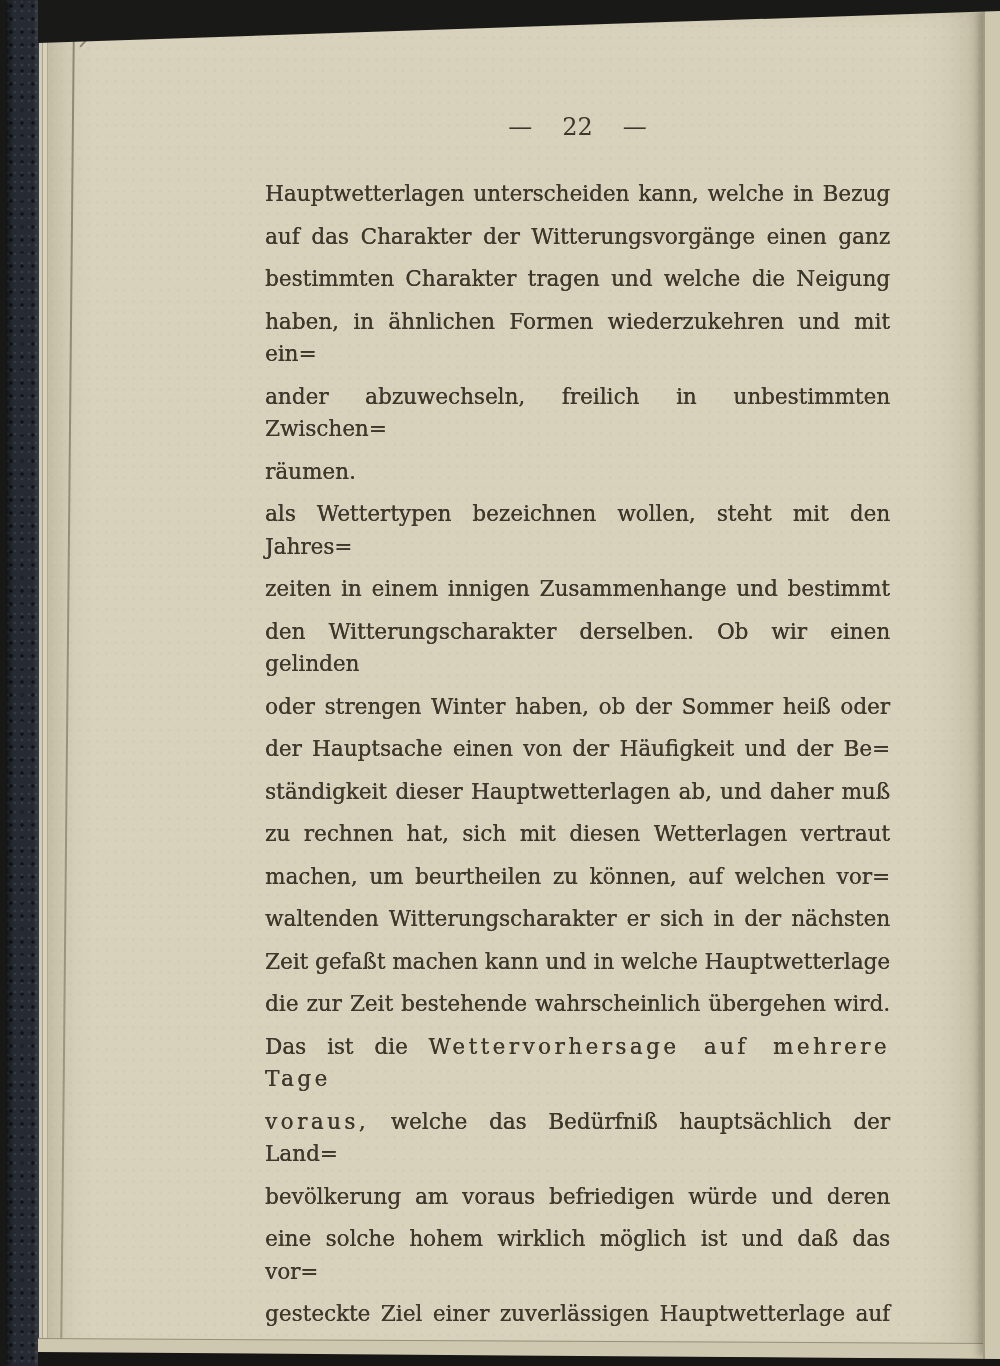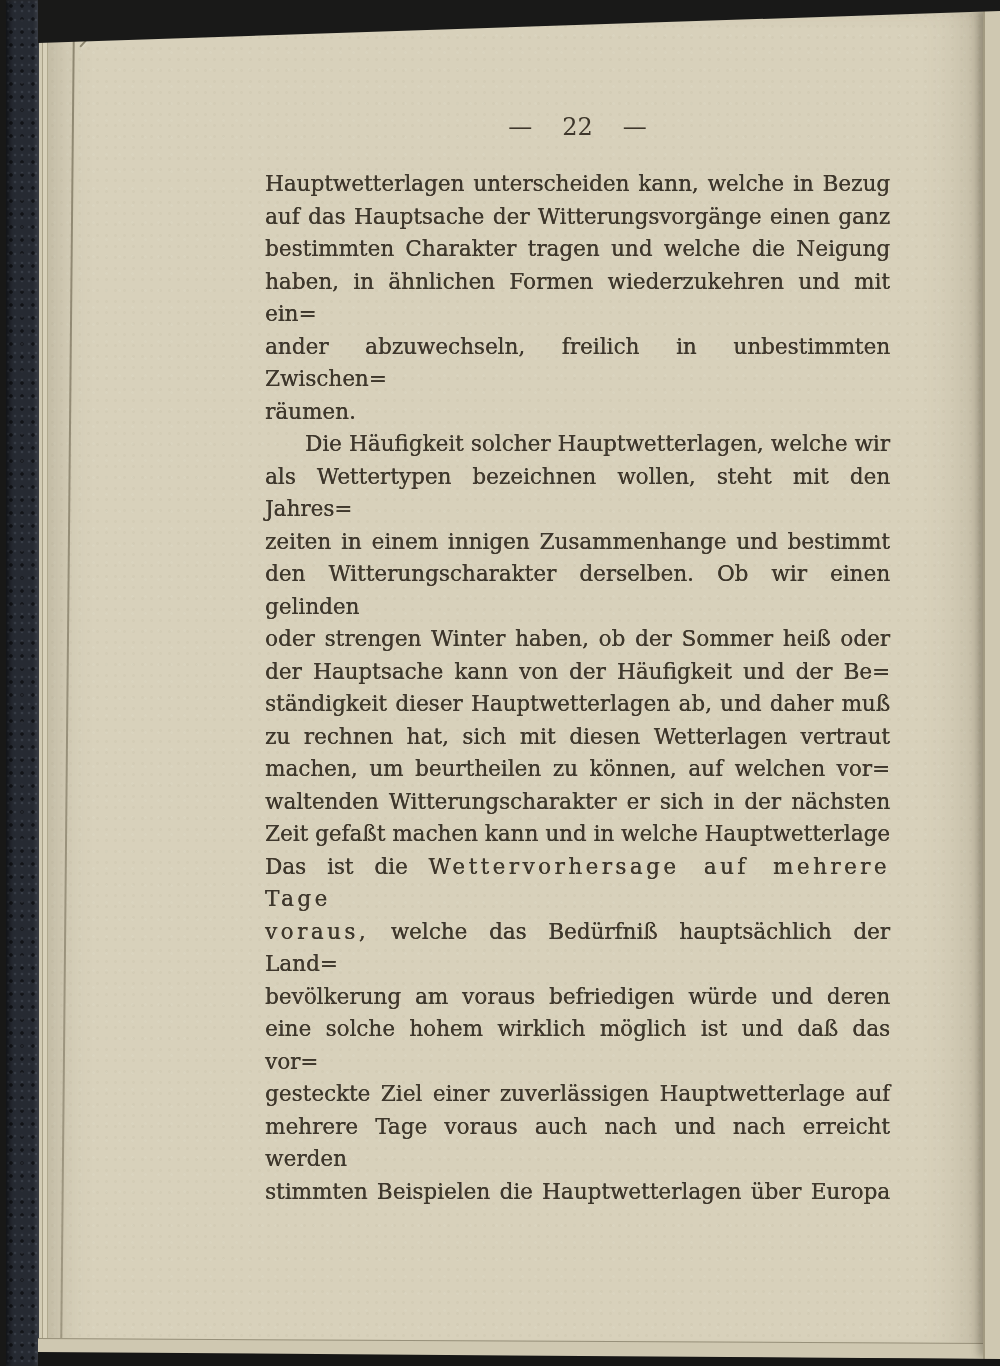--- a/index.html
+++ b/index.html
@@ -69,21 +69,21 @@
     font-size: 24px;
   }
   .page-header .dash { letter-spacing: 0; }
   
   .text-block {
     position: absolute; left: 217px; top: 158px; width: 625px;
     color: var(--ink, #3e372c);
     font-size: 21.5px; line-height: 32.5px;
     text-shadow: 0.25px 0 0 currentColor;
   }
-  .text-block .line { text-align: justify; text-align-last: justify; }
+  .text-block .line { text-align: justify; text-align-last: justify; margin-top: 10px; }
   .text-block .line.para-end { text-align-last: left; }
   .text-block .line.indent { text-indent: 40px; }
   .text-block .sp { letter-spacing: .16em; }
   
   .under-strip {
     position: absolute; left: 38px; right: 14px; top: 1338px; height: 15px;
     background: var(--paper-edge, #cfc8b1);
     border-top: 1.5px solid #97907a;
     transform-origin: left center; transform: rotate(0.3deg);
     z-index: 5;
@@ -121,36 +121,36 @@
     <div class="corner-fold"></div>
 
     <div class="page-header">
       <span class="dash">—</span>
       <span class="pagenum">22</span>
       <span class="dash">—</span>
     </div>
 
     <div class="text-block">
         <div class="line"><span>Hauptwetterlagen unterscheiden kann, welche in Bezug</span></div>
-        <div class="line"><span>auf das Hauptsache der Witterungsvorgänge einen ganz</span></div>
+        <div class="line"><span>auf das Charakter der Witterungsvorgänge einen ganz</span></div>
         <div class="line"><span>bestimmten Charakter tragen und welche die Neigung</span></div>
         <div class="line"><span>haben, in ähnlichen Formen wiederzukehren und mit ein=</span></div>
         <div class="line"><span>ander abzuwechseln, freilich in unbestimmten Zwischen=</span></div>
         <div class="line para-end"><span>räumen.</span></div>
-        <div class="line indent"><span>Die Häufigkeit solcher Hauptwetterlagen, welche wir</span></div>
         <div class="line"><span>als Wettertypen bezeichnen wollen, steht mit den Jahres=</span></div>
         <div class="line"><span>zeiten in einem innigen Zusammenhange und bestimmt</span></div>
         <div class="line"><span>den Witterungscharakter derselben. Ob wir einen gelinden</span></div>
         <div class="line"><span>oder strengen Winter haben, ob der Sommer heiß oder</span></div>
-        <div class="line"><span>der Hauptsache kann von der Häufigkeit und der Be=</span></div>
+        <div class="line"><span>der Hauptsache einen von der Häufigkeit und der Be=</span></div>
         <div class="line"><span>ständigkeit dieser Hauptwetterlagen ab, und daher muß</span></div>
         <div class="line"><span>zu rechnen hat, sich mit diesen Wetterlagen vertraut</span></div>
         <div class="line"><span>machen, um beurtheilen zu können, auf welchen vor=</span></div>
         <div class="line"><span>waltenden Witterungscharakter er sich in der nächsten</span></div>
         <div class="line"><span>Zeit gefaßt machen kann und in welche Hauptwetterlage</span></div>
+        <div class="line"><span>die zur Zeit bestehende wahrscheinlich übergehen wird.</span></div>
         <div class="line"><span>Das ist die </span><span class="sp">Wettervorhersage auf mehrere Tage</span></div>
         <div class="line"><span class="sp">voraus,</span><span> welche das Bedürfniß hauptsächlich der Land=</span></div>
         <div class="line"><span>bevölkerung am voraus befriedigen würde und deren</span></div>
         <div class="line"><span>eine solche hohem wirklich möglich ist und daß das vor=</span></div>
         <div class="line"><span>gesteckte Ziel einer zuverlässigen Hauptwetterlage auf</span></div>
         <div class="line"><span>mehrere Tage voraus auch nach und nach erreicht werden</span></div>
         <div class="line"><span>stimmten Beispielen die Hauptwetterlagen über Europa</span></div>
       </div>
   </div>
 

